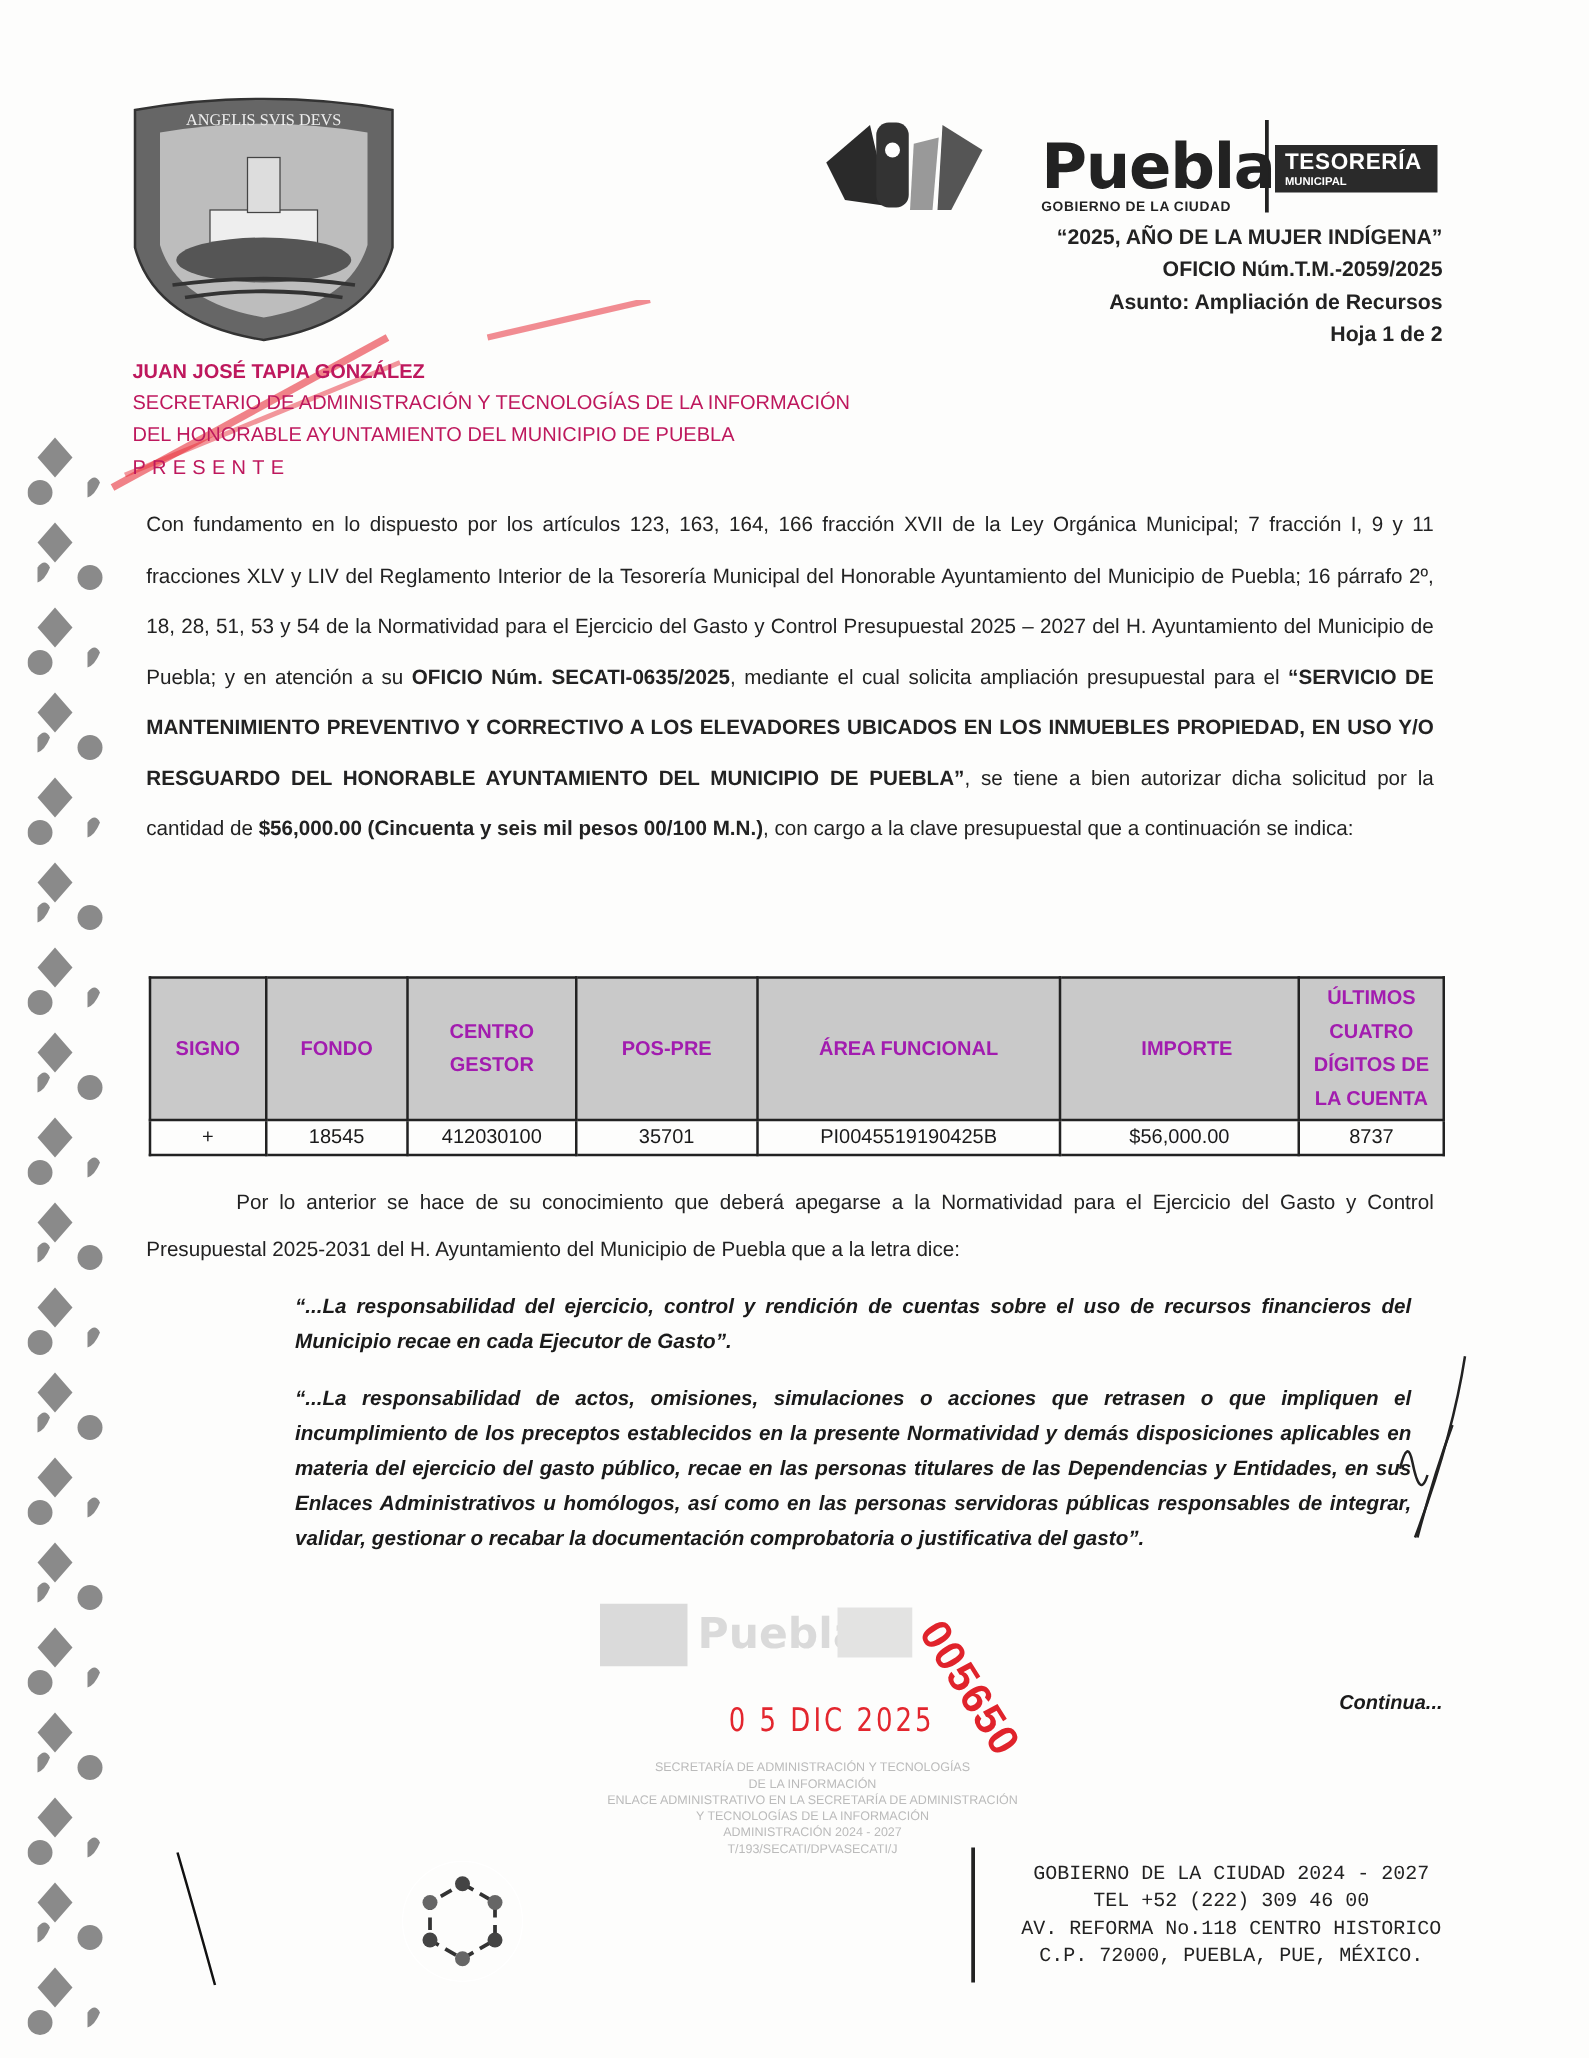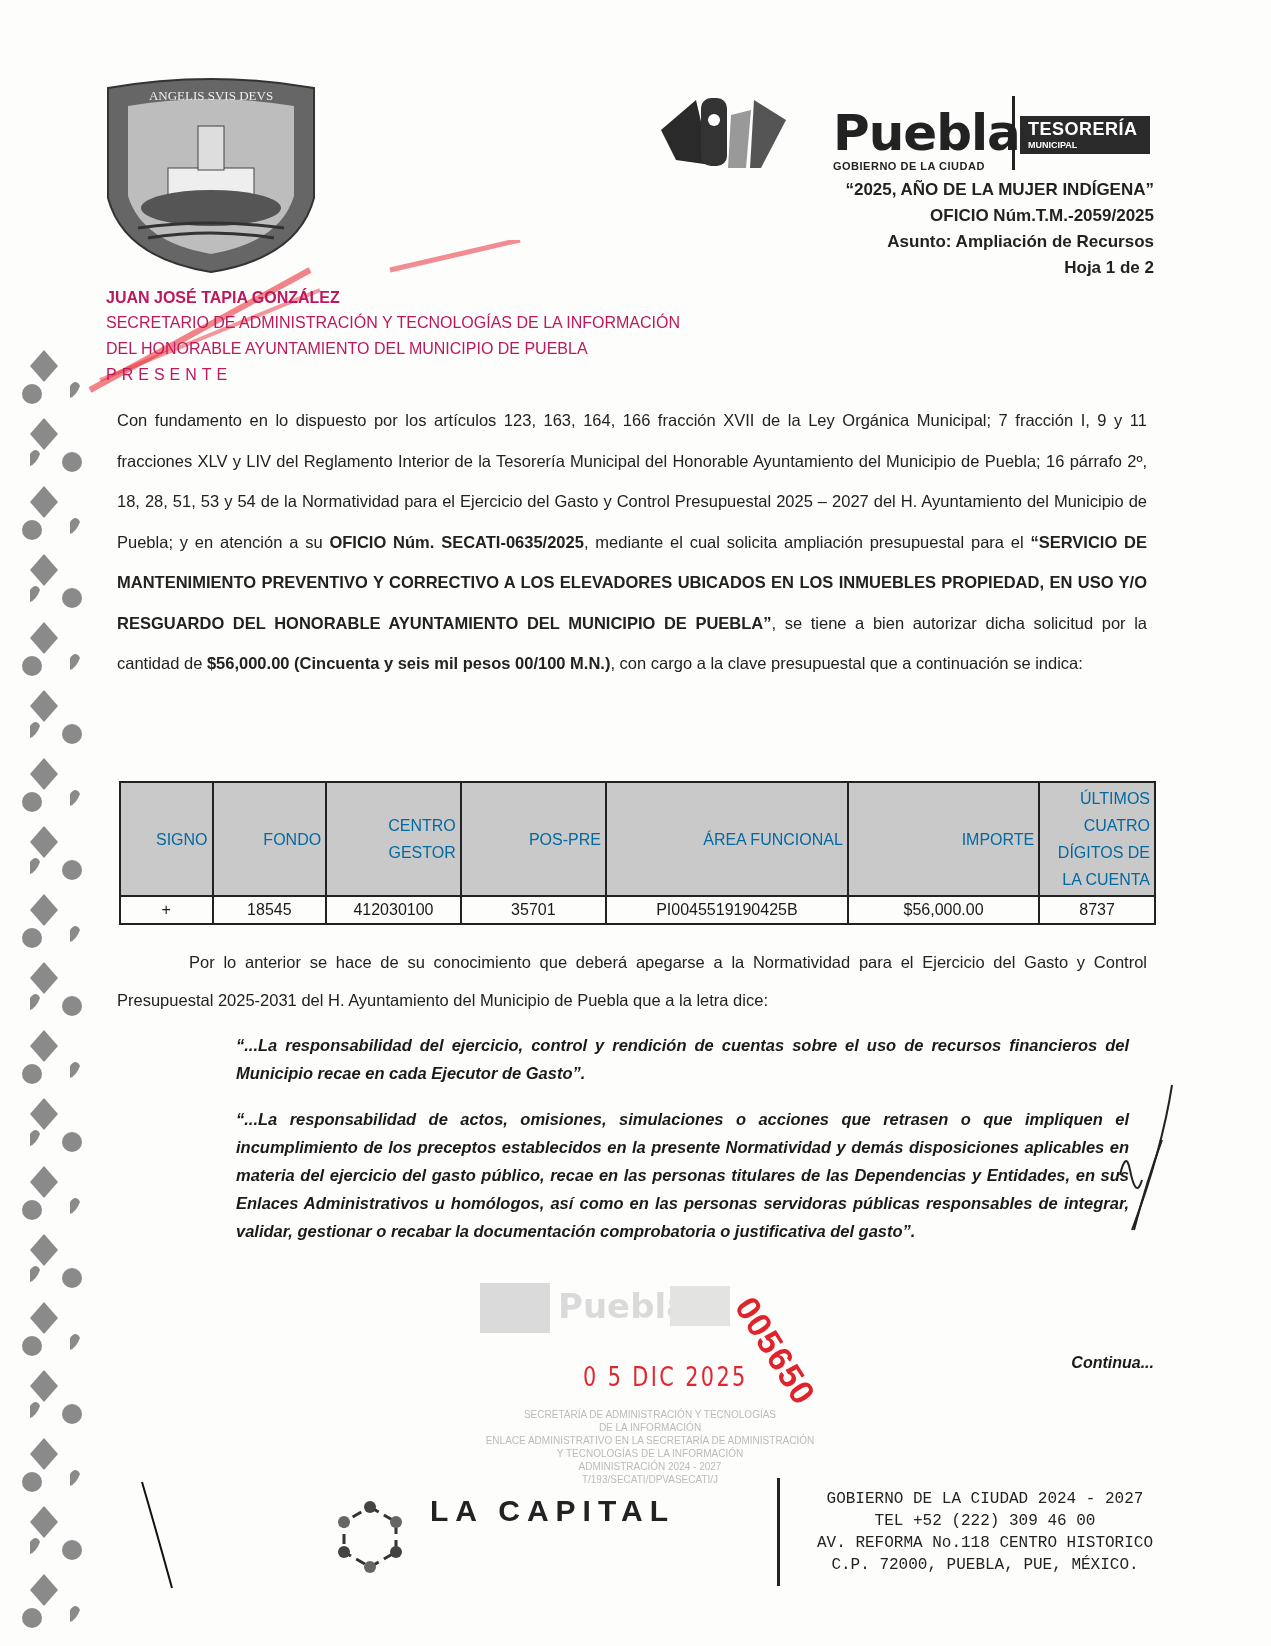--- a/index.html
+++ b/index.html
@@ -22,21 +22,21 @@
   .head-right { right:117px; text-align:left; font-size:17px; font-weight:bold; color:#222; }
 
   .addr { left:106px; font-size:16px; color:#be185d; }
   .addr.bold { font-weight:bold; }
   .presente { letter-spacing:5px; }
 
   .para { left:117px; width:1030px; font-size:16.5px; line-height:40.5px; text-align:justify; color:#222; }
   .para b { font-weight:bold; }
 
   table.budget { position:absolute; left:119px; top:781px; width:1037px; border-collapse:collapse; font-size:16px; }
-  table.budget th { background:#c9c9c9; border:2px solid #222; font-weight:normal; text-align:right; padding:2px 4px; line-height:27px; color:#0369a1; }
+  table.budget th { background:#c9c9c9; border:2px solid #222; font-weight:bold; text-align:center; padding:2px 4px; line-height:27px; color:#a21caf; }
   table.budget td { border:2px solid #222; text-align:center; height:26px; padding:0 4px; font-size:16px; }
 
   .para2 { left:117px; width:1030px; font-size:16.5px; line-height:38px; text-align:justify; color:#222; }
   .quote { left:236px; width:893px; font-size:16.5px; line-height:28px; font-style:italic; font-weight:bold; text-align:justify; color:#1a1a1a; }
 
   .continua { right:117px; top:1354px; font-size:16px; font-weight:bold; font-style:italic; }
 
   .stamp-date { left:583px; top:1362px; font-size:26px; color:#e3262e; letter-spacing:3px; font-family:"DejaVu Sans", sans-serif; transform:scaleX(0.8); transform-origin:left top; }
   .stamp-num { left:760px; top:1290px; font-size:34px; font-weight:bold; color:#e0232b; transform:rotate(58deg); transform-origin:left top; letter-spacing:1px; }
 
@@ -232,21 +232,20 @@
   <polygon points="52,22 78,37 78,67 52,82 26,67 26,37" fill="none" stroke="#333" stroke-width="3" stroke-dasharray="10 6"></polygon>
   <circle cx="52" cy="22" r="6" fill="#444"></circle>
   <circle cx="78" cy="37" r="6" fill="#666"></circle>
   <circle cx="78" cy="67" r="6" fill="#444"></circle>
   <circle cx="52" cy="82" r="6" fill="#666"></circle>
   <circle cx="26" cy="67" r="6" fill="#444"></circle>
   <circle cx="26" cy="37" r="6" fill="#666"></circle>
 </svg>
 
 <div class="abs capital">
-  <div class="c1">LA CAPITAL</div>
 </div>
 
 <div class="abs footer-divider"></div>
 <div class="abs footer-addr">
   <div>GOBIERNO DE LA CIUDAD 2024 - 2027</div>
   <div>TEL +52 (222) 309 46 00</div>
   <div>AV. REFORMA No.118 CENTRO HISTORICO</div>
   <div>C.P. 72000, PUEBLA, PUE, MÉXICO.</div>
 </div>
 

